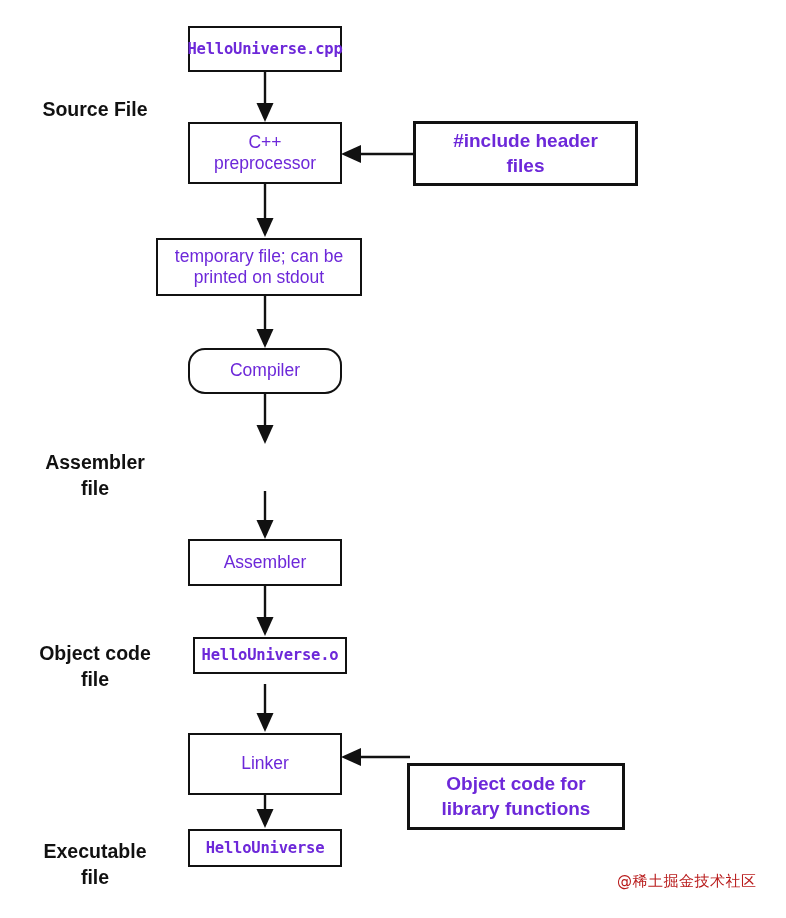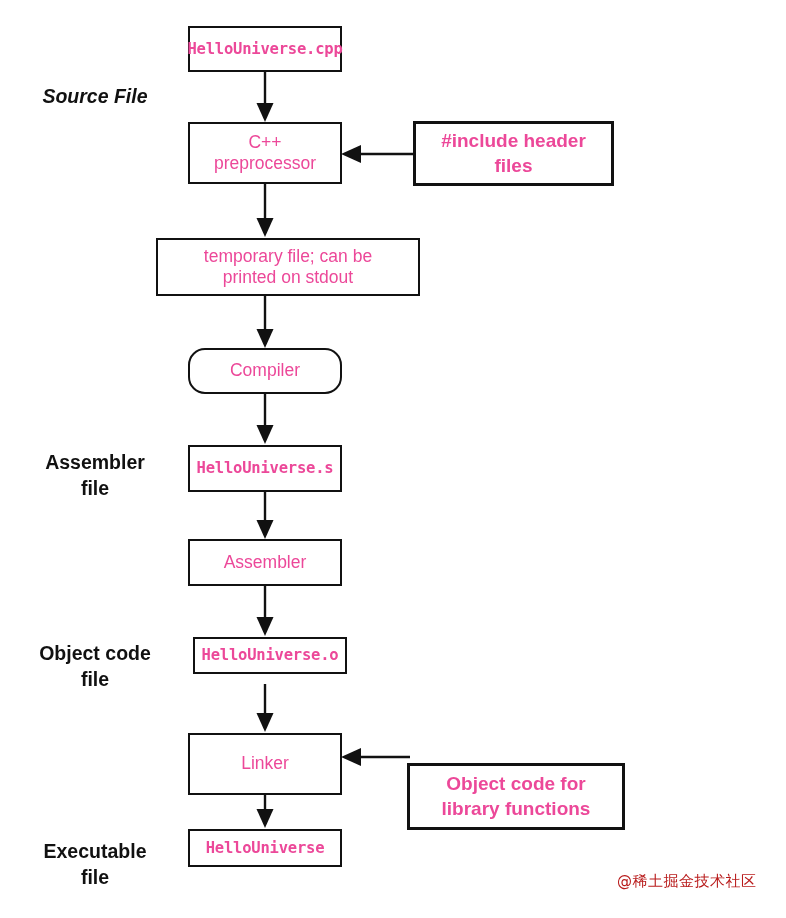--- a/index.html
+++ b/index.html
@@ -22,21 +22,21 @@
   
   .node {
     position: absolute;
     box-sizing: border-box;
     background: #ffffff;
     border: 2px solid #111111;
     display: flex;
     align-items: center;
     justify-content: center;
     text-align: center;
-    color: #ec4899;
+    color: #6d28d9;
     line-height: 1.22;
     padding: 2px 6px;
   }
   .node.mono {
     font-family: "DejaVu Sans Mono", "Liberation Mono", monospace;
     font-weight: 700;
     font-size: 15.5px;
     letter-spacing: -0.2px;
   }
   .node.sans {
@@ -135,45 +135,44 @@
   <svg class="conn" style="left:338px; top:141px; width:78px; height:26px;" viewBox="0 0 78 26">
     <line x1="78" y1="13" x2="22" y2="13"></line>
     <polygon points="3,13 23,4 23,22"></polygon>
   </svg>
 
   <svg class="conn" style="left:338px; top:744px; width:72px; height:26px;" viewBox="0 0 72 26">
     <line x1="72" y1="13" x2="22" y2="13"></line>
     <polygon points="3,13 23,4 23,22"></polygon>
   </svg>
 
-  <div class="stage-label" style="left:20px; top:84px; width:150px;font-style:italic;">Source File</div>
+  <div class="stage-label" style="left:20px; top:97px; width:150px;">Source File</div>
 
   <div class="stage-label" style="left:20px; top:450px; width:150px;">Assembler
 file</div>
 
   <div class="stage-label" style="left:20px; top:641px; width:150px;">Object code
 file</div>
 
   <div class="stage-label" style="left:20px; top:839px; width:150px;">Executable
 file</div>
 
   <div class="node mono" style="left:188px; top:26px; width:154px; height:46px;">HelloUniverse.cpp</div>
 
   <div class="node sans" style="left:188px; top:122px; width:154px; height:62px; white-space:pre-line;">C++
 preprocessor</div>
 
-  <div class="node emph" style="left:413px; top:121px; width:201px; height:65px; white-space:pre-line;">#include header
+  <div class="node emph" style="left:413px; top:121px; width:225px; height:65px; white-space:pre-line;">#include header
 files</div>
 
-  <div class="node sans" style="left:156px; top:238px; width:264px; height:58px; white-space:pre-line;">temporary file; can be
+  <div class="node sans" style="left:156px; top:238px; width:206px; height:58px; white-space:pre-line;">temporary file; can be
 printed on stdout</div>
 
   <div class="node sans" style="left:188px; top:348px; width:154px; height:46px;border-radius:17px;">Compiler</div>
 
-  <div class="node mono" style="left:188px; top:445px; width:154px; height:47px;">HelloUniverse.s</div>
 
   <div class="node sans" style="left:188px; top:539px; width:154px; height:47px;">Assembler</div>
 
   <div class="node mono" style="left:193px; top:637px; width:154px; height:37px;">HelloUniverse.o</div>
 
   <div class="node sans" style="left:188px; top:733px; width:154px; height:62px;">Linker</div>
 
   <div class="node emph" style="left:407px; top:724px; width:218px; height:67px; white-space:pre-line;margin-top:39px;">Object code for
 library functions</div>
 

